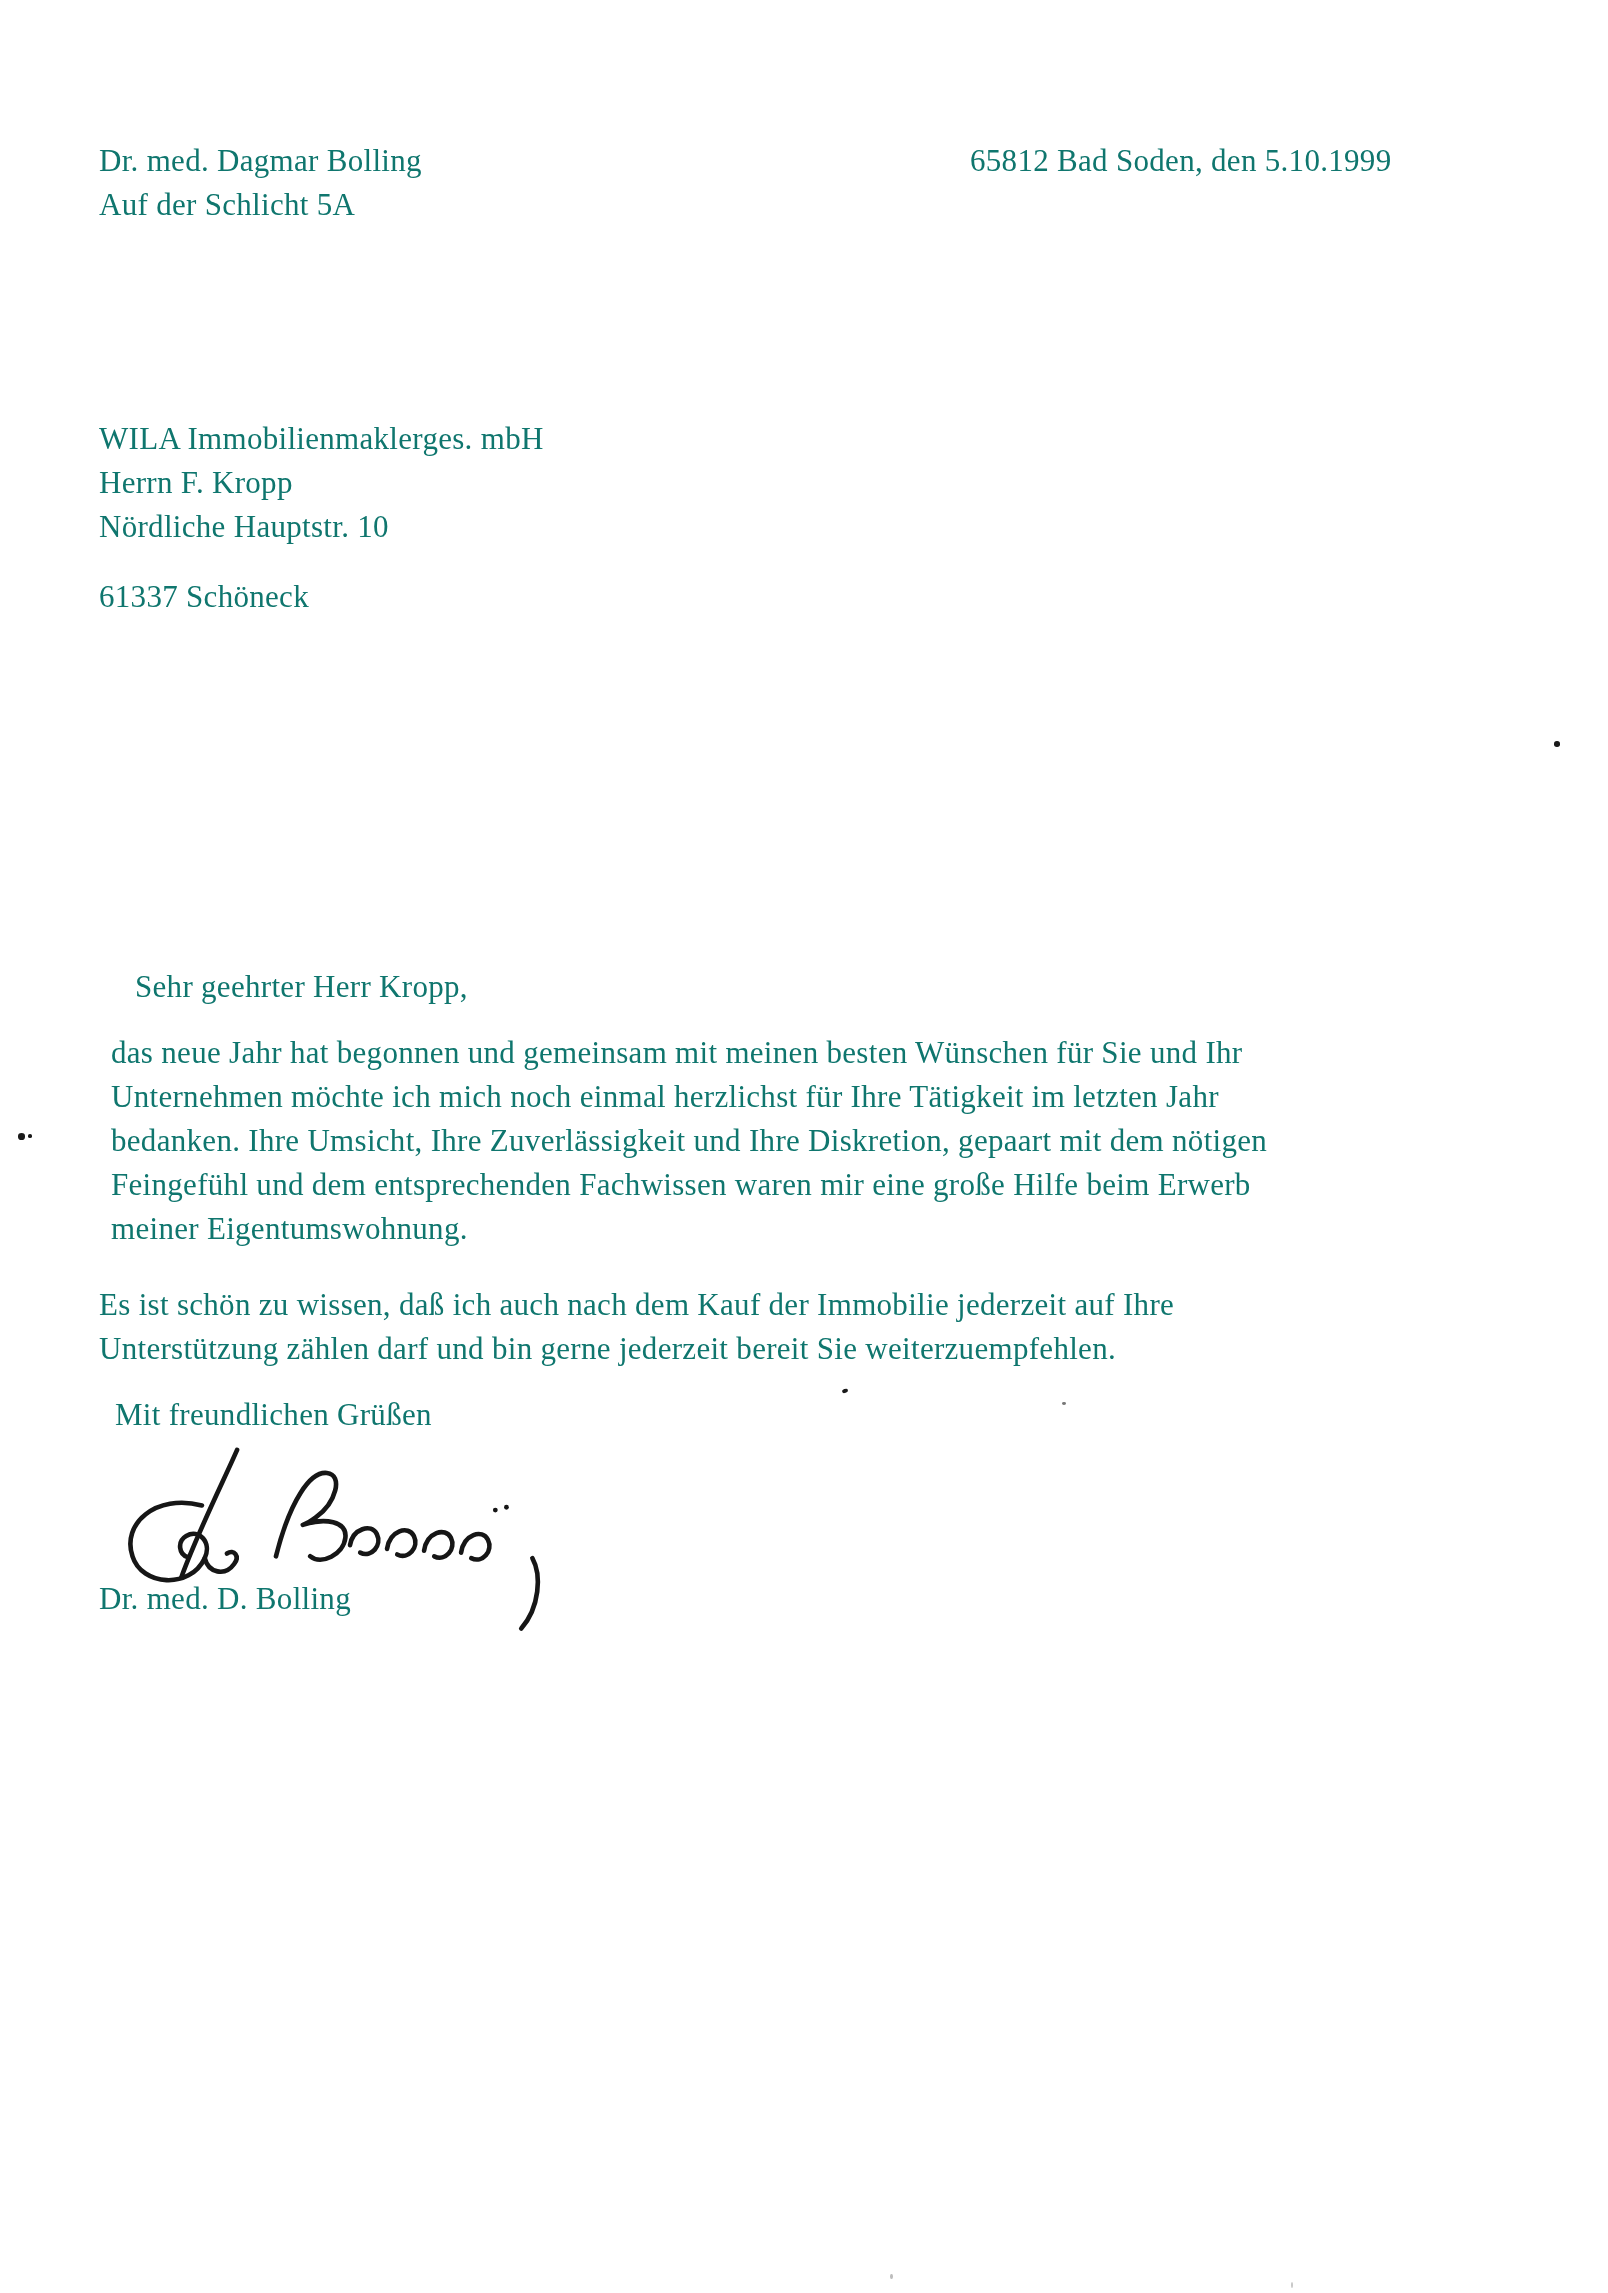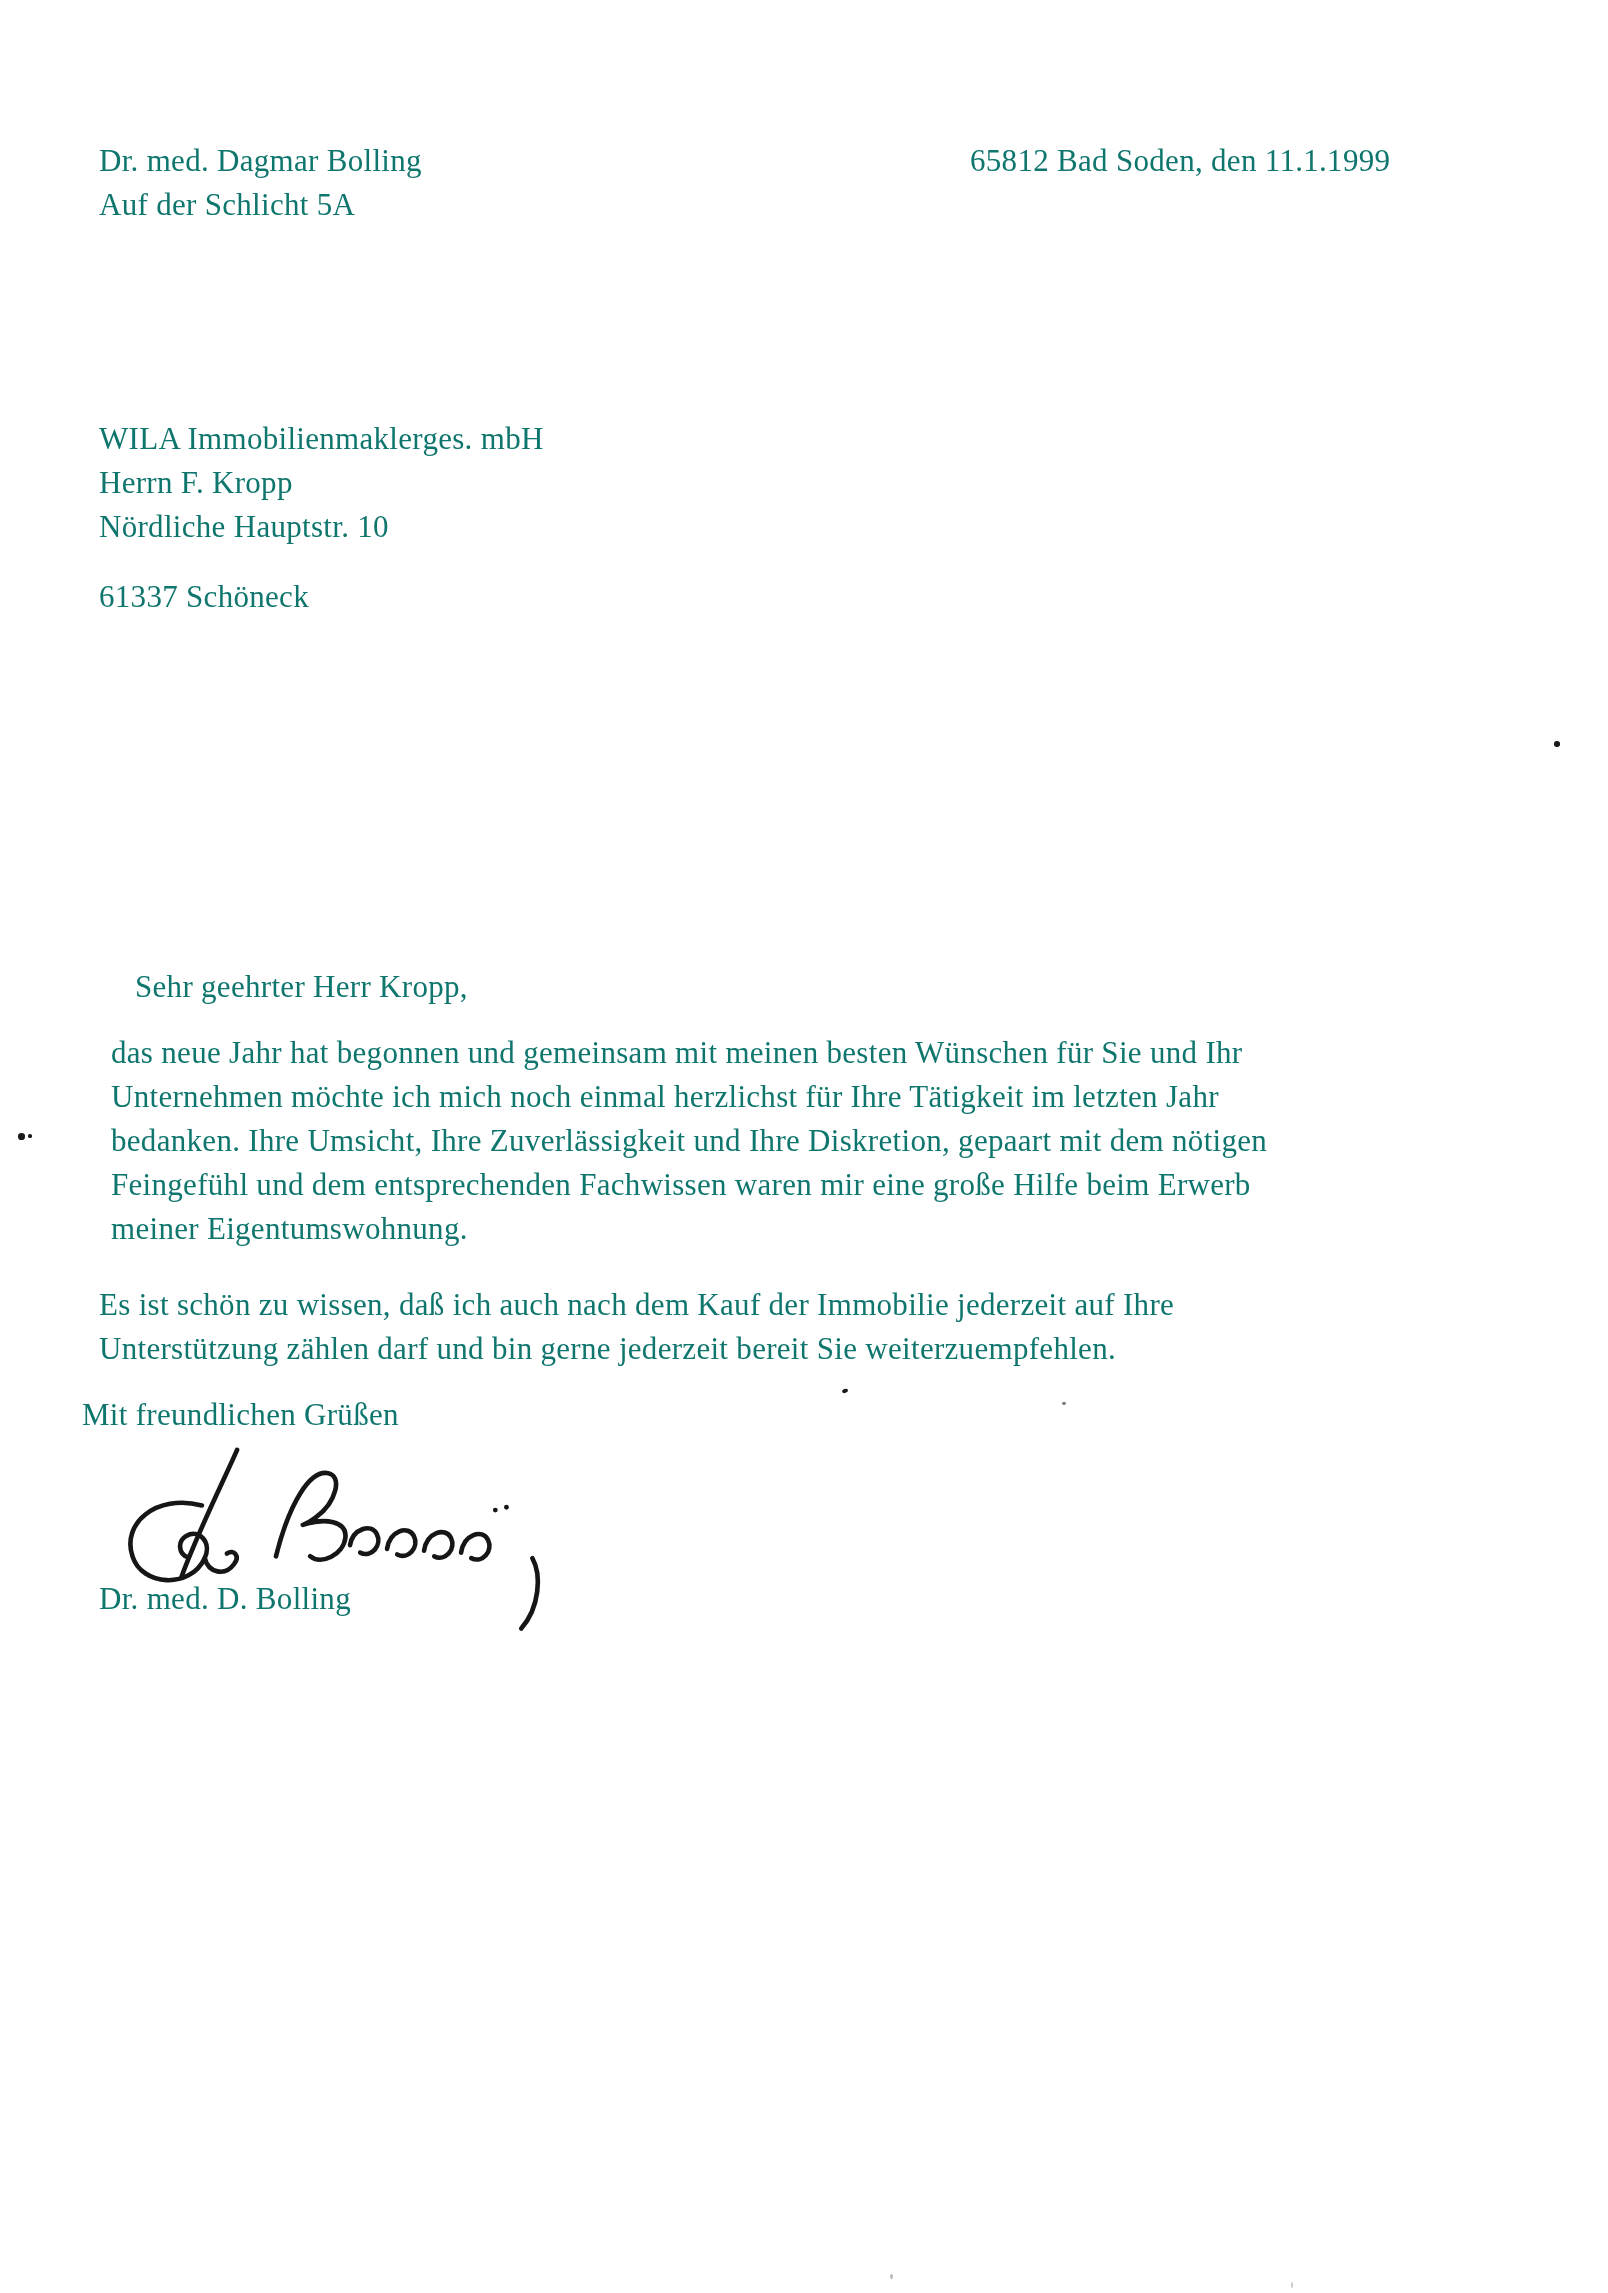--- a/index.html
+++ b/index.html
@@ -20,21 +20,21 @@
   }
   .abs { position: absolute; }
   .pre { white-space: pre-line; }
   .sender        { left: 99px; top: 139px;  width: 649px; }
   .dateline      { left: 970px; top: 139px; width: 575px; }
   .recipient     { left: 99px; top: 417px;  width: 742px; }
   .recipient-city{ left: 99px; top: 575px;  width: 742px; }
   .salutation    { left: 99px; top: 965px; width: 835px; margin-left: 36px; }
   .para1         { left: 111px; top: 1031px; width: 1354px; }
   .para2         { left: 99px; top: 1283px; width: 1354px; }
-  .closing       { left: 82px; top: 1393px; width: 649px; }
+  .closing       { left: 115px; top: 1393px; width: 649px; }
   .signature     { left: 104px; top: 1436px; width: 455px; height: 199px; }
   .signer-name   { left: 99px; top: 1577px; width: 557px; }
 
   
   .speck { position: absolute; background: #1a1a1a; border-radius: 50%; }
   .speck-a1 { left: 17.6px;  top: 1133px; width: 7.4px; height: 6.5px; }
   .speck-a2 { left: 28px;  top: 1134px; width: 3.7px; height: 3.7px; }
   .speck-b  { left: 1554px; top: 741px; width: 5.6px; height: 5.6px; }
   .speck-c  { left: 842px;  top: 1389px; width: 5.6px; height: 3.7px; transform: rotate(-20deg); }
   .speck-d  { left: 1062px; top: 1402px; width: 3.7px; height: 2.8px; background:#777; }
@@ -52,21 +52,21 @@
   svg.sig-svg circle { fill: #161616; stroke: none; }
 </style>
 </head>
 <body>
 
 <div class="page">
 
   <div class="abs sender pre">Dr. med. Dagmar Bolling
 Auf der Schlicht 5A</div>
 
-  <div class="abs dateline">65812 Bad Soden, den 11.1.1999</div>
+  <div class="abs dateline">65812 Bad Soden, den 5.10.1999</div>
 
   <div class="abs recipient pre">WILA Immobilienmaklerges. mbH
 Herrn F. Kropp
 Nördliche Hauptstr. 10</div>
 
   <div class="abs recipient-city">61337 Schöneck</div>
 
   <div class="abs salutation">Sehr geehrter Herr Kropp,</div>
 
   <div class="abs para1 pre">das neue Jahr hat begonnen und gemeinsam mit meinen besten Wünschen für Sie und Ihr

